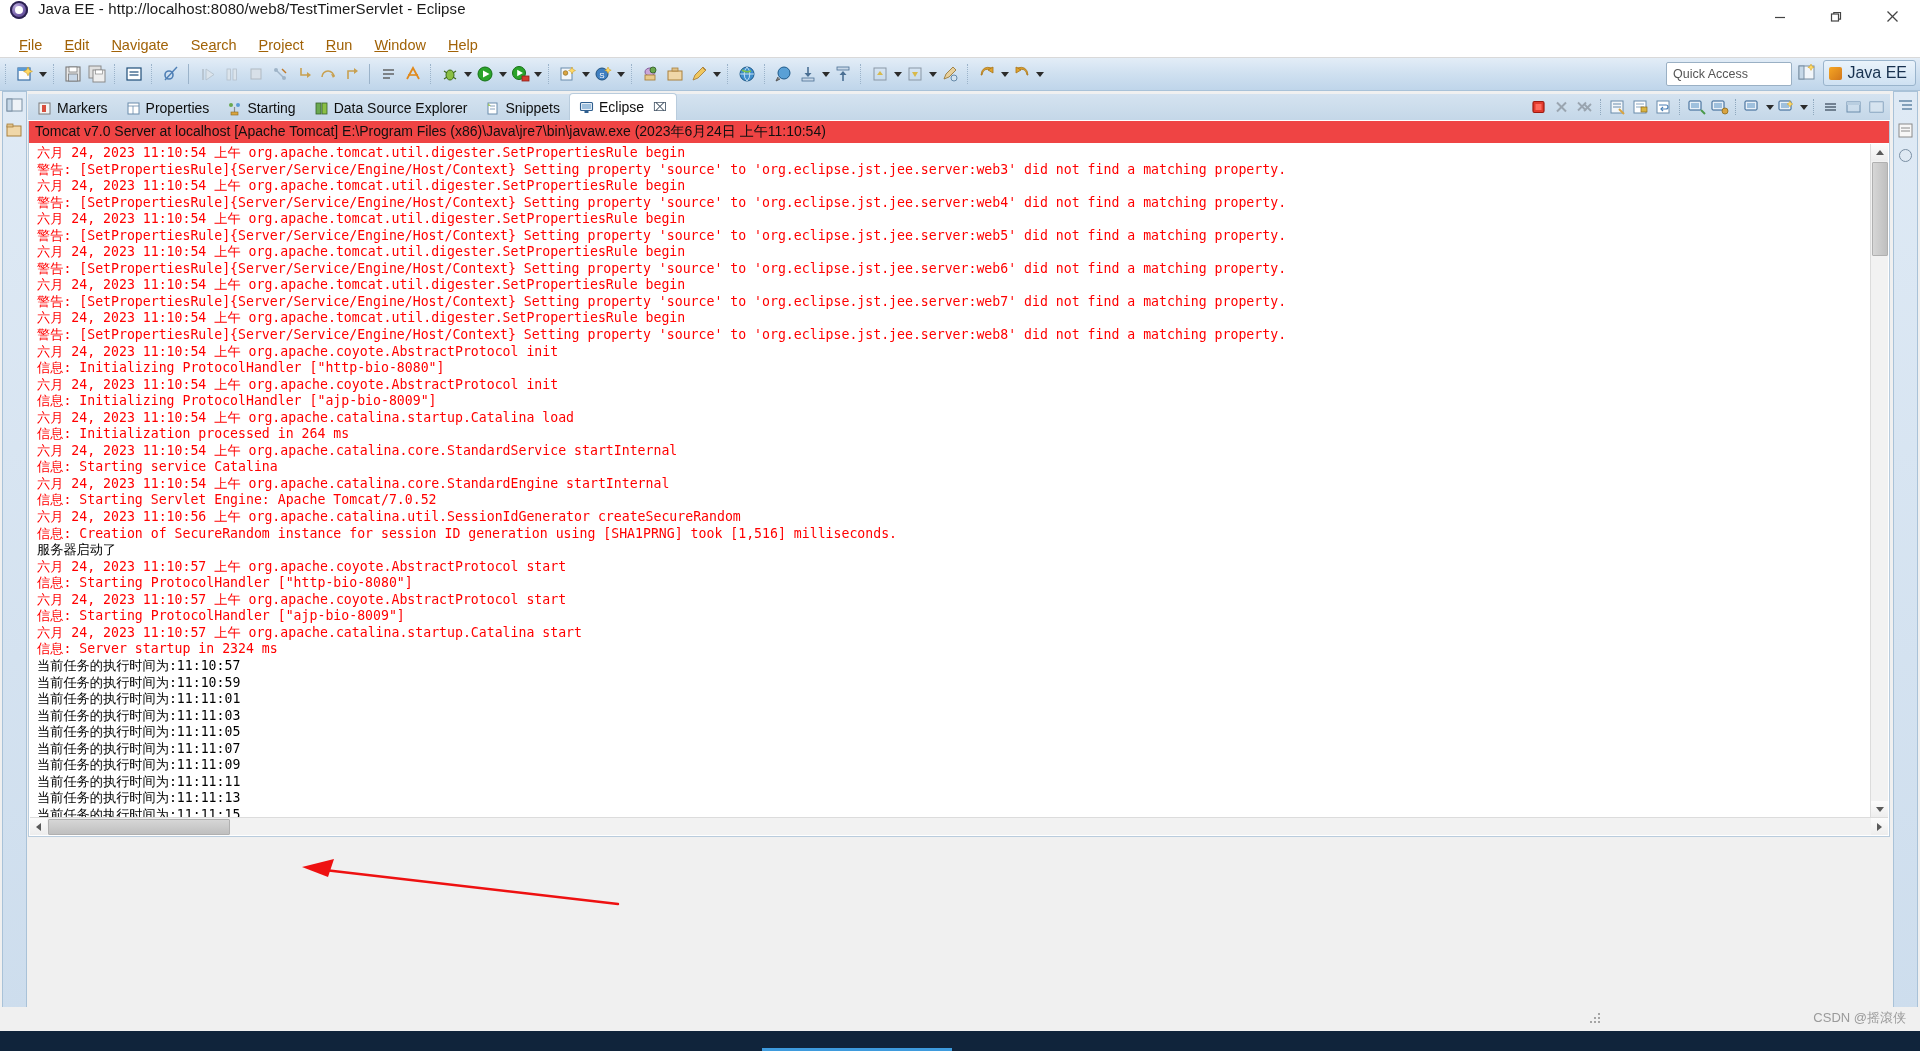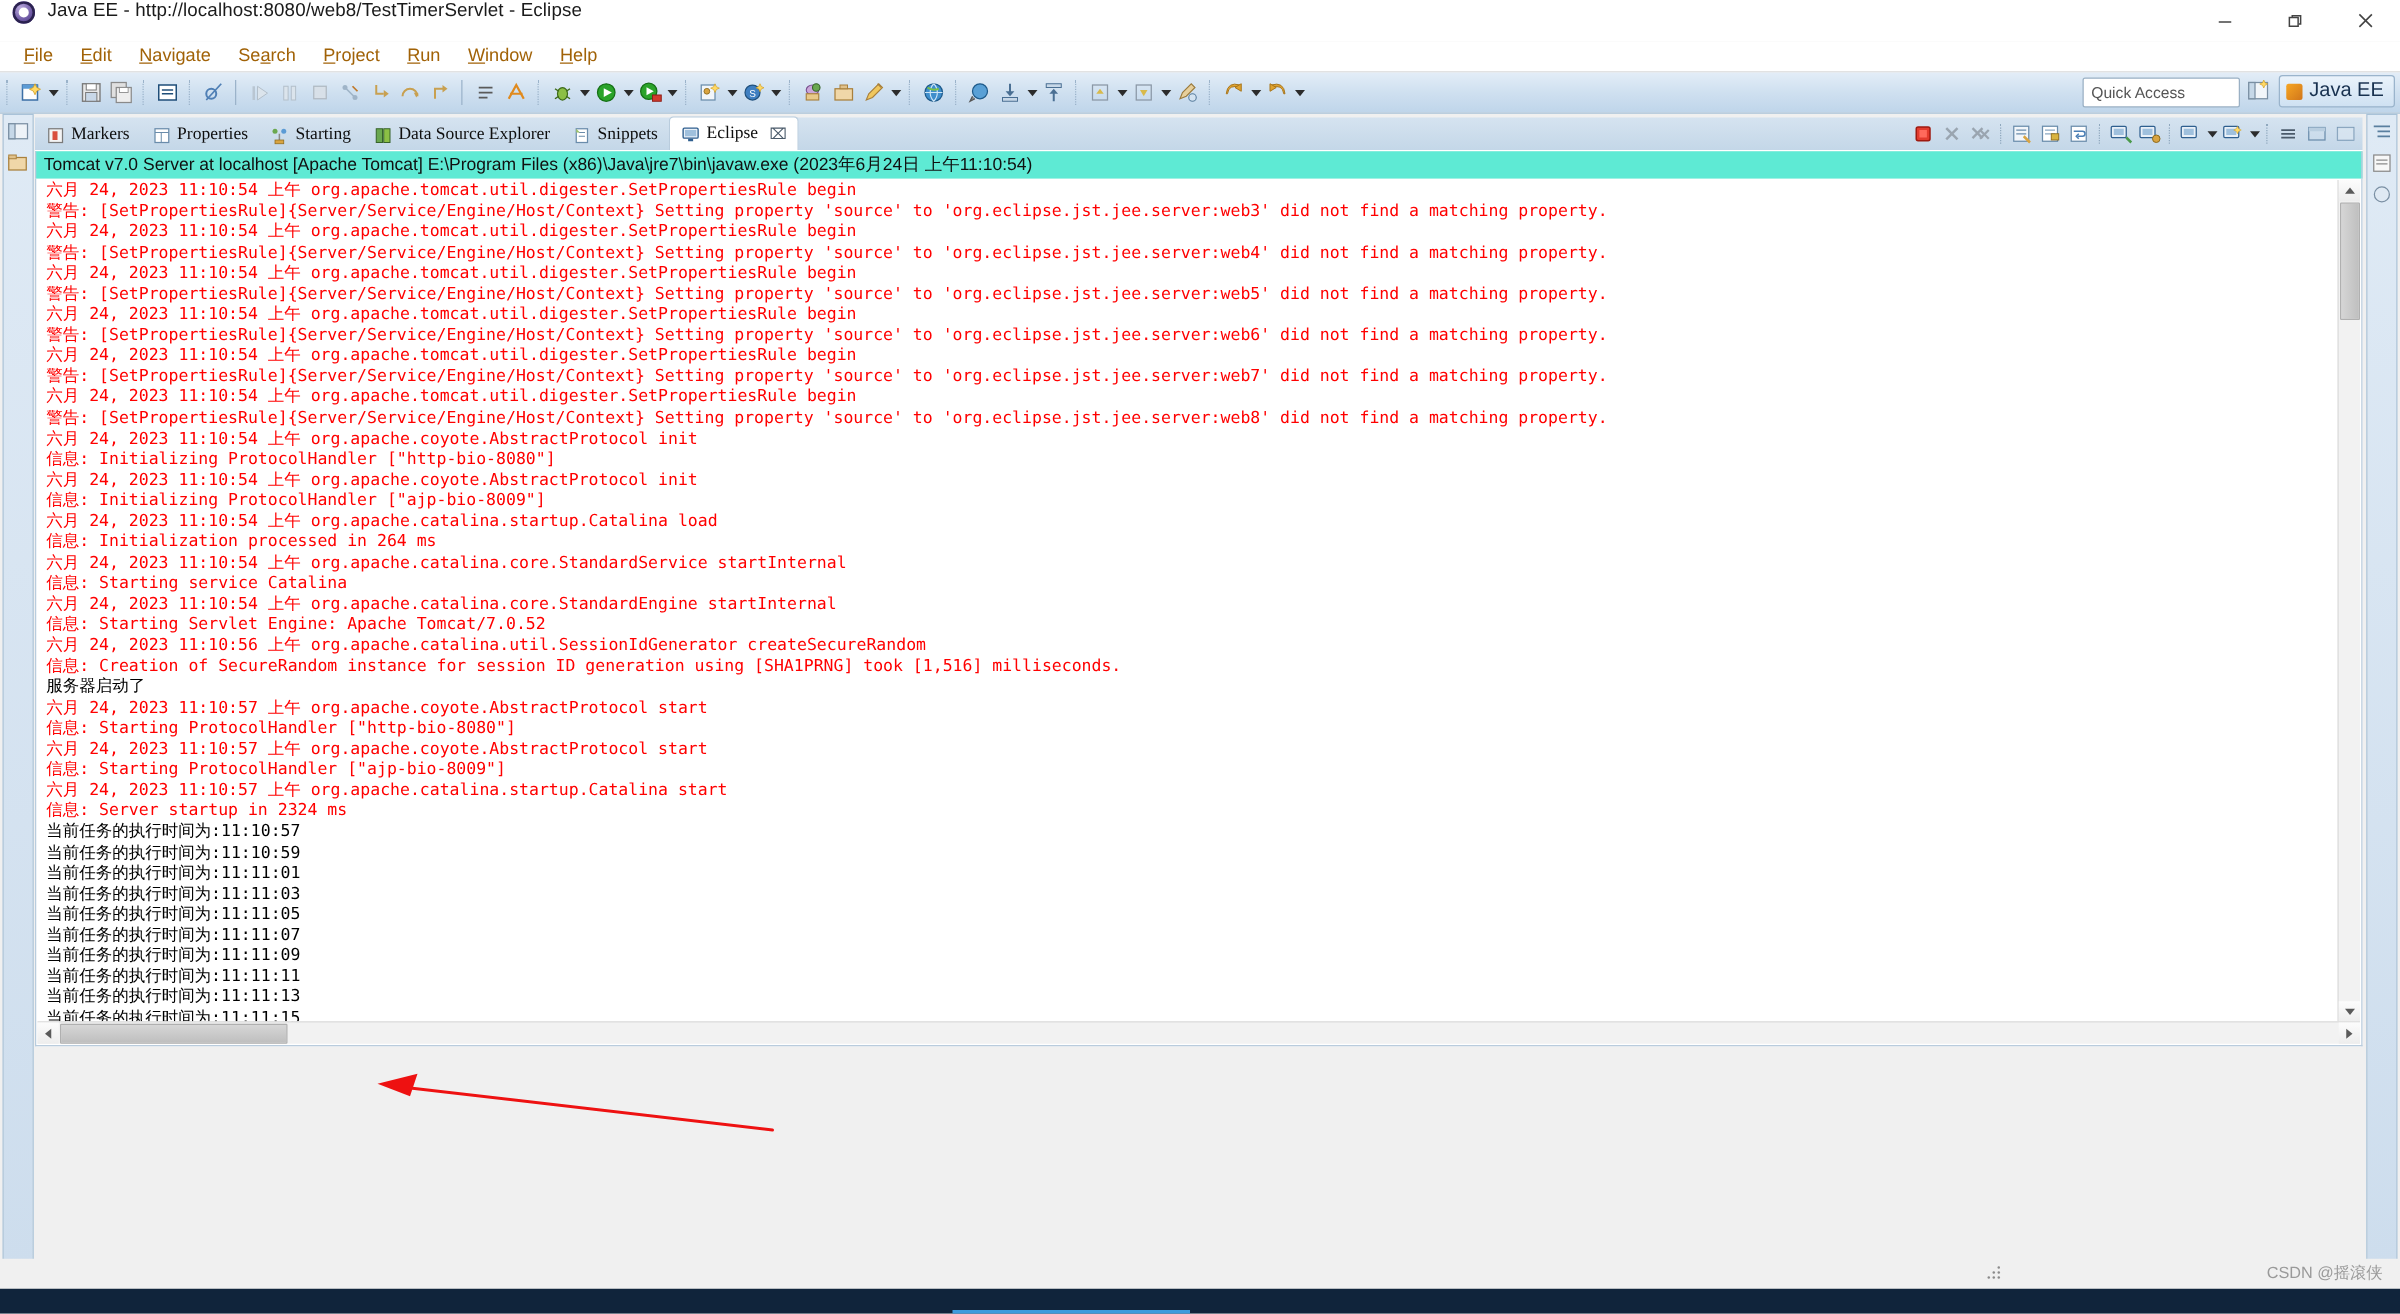--- a/index.html
+++ b/index.html
@@ -141,21 +141,21 @@
     background: linear-gradient(to bottom,#d5e3f0,#c4d7e8);
     border-bottom: 1px solid #ffffff;
   }
   .tabs {
     position: absolute; left: 0; bottom: 0; height: 26px;
     display: flex; align-items: flex-end;
   }
   .tab {
     height: 24px; display: flex; align-items: center; gap: 5px;
     padding: 0 9px; font-size: 14px; color: #0e0e0e; white-space: nowrap;
-    border-top-left-radius: 4px; border-top-right-radius: 4px; font-family: Liberation Serif, serif;
+    border-top-left-radius: 4px; border-top-right-radius: 4px;
   }
   .tab.active {
     background: #ffffff; height: 26px;
     border: 1px solid #b9ccdd; border-bottom: none;
     box-shadow: 0 -1px 0 #ffffff inset;
   }
   .tab .tico { width: 15px; height: 15px; flex: 0 0 auto; position: relative; }
   .tab .xclose {
     font-size: 12px; color: #4a5a6a; margin-left: 4px; line-height: 1;
   }
@@ -171,21 +171,21 @@
   }
   .tt-arrow i {
     width: 0; height: 0; border-left: 4px solid transparent;
     border-right: 4px solid transparent; border-top: 5px solid #2b2b2b;
   }
   .tt-sep { width: 1px; height: 16px; margin: 0 4px; border-left: 1px dotted #8fa8be; }
 
   
   .console-desc {
     position: relative; height: 22px;
-    background: #5eead4;
+    background: #ef4444;
     border-left: 1px solid #b9ccdd; border-right: 1px solid #b9ccdd;
     display: flex; align-items: center;
     padding-left: 6px;
     font-size: 14px; color: #101010; white-space: nowrap;
     box-sizing: border-box;
   }
 
   
   .console-body {
     position: relative;

